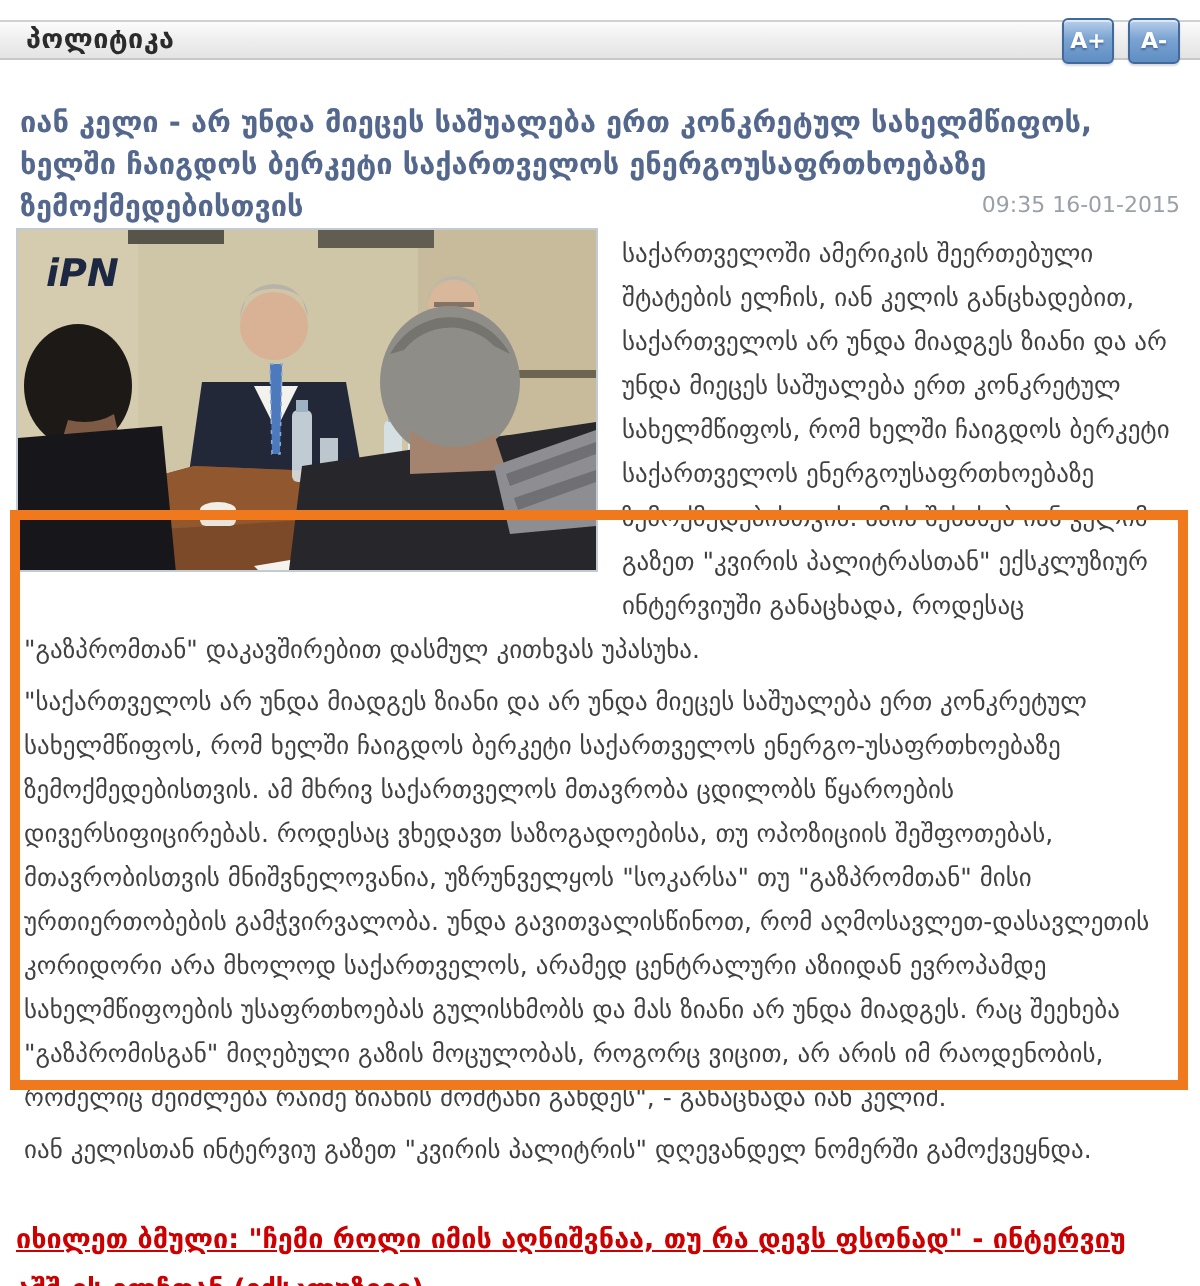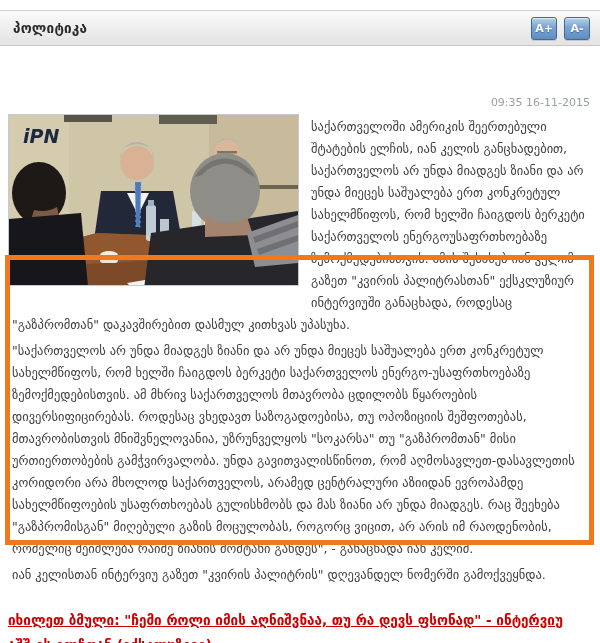--- a/index.html
+++ b/index.html
@@ -3,21 +3,21 @@
 <meta charset="utf-8">
 <style>
   * { margin:0; padding:0; box-sizing:border-box; }
   html,body { background:#ffffff; }
   .page {
     position:relative; width:600px; height:643px; overflow:hidden;
     background:#ffffff; font-family:"DejaVu Sans", sans-serif; margin:0 auto;
   }
   
   .category-bar {
-    position:absolute; top:10px; left:0; width:600px; height:36px;
+    position:absolute; top:10px; left:0; width:600px; height:20px;
     background:linear-gradient(#fbfbfb, #ececec 60%, #e4e4e4);
     border-top:1px solid #d0d0d0; border-bottom:1px solid #c8c8c8;
     display:flex; align-items:center; justify-content:space-between;gap:36px;
   }
   .category-label {
     margin-left:13px; font-size:13.5px; font-weight:bold; color:#2b2b2b;
     letter-spacing:.2px; cursor:pointer;
   }
   .font-buttons { display:flex; gap:7px; margin-right:10px; }
   .font-btn {
@@ -66,22 +66,23 @@
 <div class="page">
 
   <div class="category-bar">
     <span class="category-label">პოლიტიკა</span>
     <span class="font-buttons">
       <span class="font-btn">A+</span>
       <span class="font-btn">A-</span>
     </span>
   </div>
 
+  <div class="headline">იან კელი - არ უნდა მიეცეს საშუალება ერთ კონკრეტულ სახელმწიფოს, ხელში ჩაიგდოს ბერკეტი საქართველოს ენერგოუსაფრთხოებაზე ზემოქმედებისთვის</div>
 
-  <div class="timestamp">09:35 16-11-2015</div>
+  <div class="timestamp">09:35 16-01-2015</div>
 
   <div class="article-body">
 
     <div class="photo-frame">
       <svg width="289" height="182" viewBox="0 0 289 182" xmlns="http://www.w3.org/2000/svg">
 
         <rect x="0" y="0" width="289" height="182" fill="#cfc5a7"></rect>
         <rect x="200" y="0" width="89" height="182" fill="#c3b795" opacity="0.7"></rect>
         <rect x="0" y="0" width="60" height="182" fill="#d8cfb4" opacity="0.6"></rect>
 

